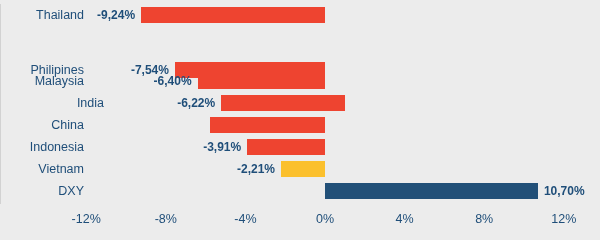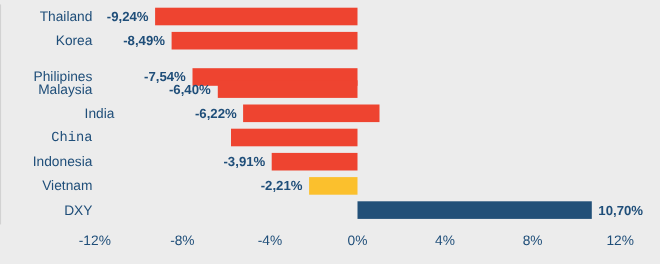--- a/index.html
+++ b/index.html
@@ -107,41 +107,36 @@
 <div id="chart-root">
 
   <div id="plot-area">
     <div class="axis-line"></div>
 
   <div class="bar-row" style="top: 4px;">
         <div class="cat-label">Thailand</div>
         <div class="bar neg" style="background: rgb(238, 68, 48); width: 183.876px; left: 141.124px;"></div>
         <div class="val-label left" style="left: 75.124px; width: 60px;">-9,24%</div>
       </div>
-      <div class="bar-row" style="top: 26px;">
-        <div class="cat-label">Korea</div>
-        <div class="bar neg" style="background: rgb(238, 68, 48); width: 168.951px; left: 156.049px;"></div>
-        <div class="val-label left" style="left: 90.049px; width: 60px;">-8,49%</div>
-      </div>
       <div class="bar-row" style="top: 59px; padding-left: 40px;">
         <div class="cat-label">Philipines</div>
         <div class="bar neg" style="background: rgb(238, 68, 48); width: 150.046px; left: 174.954px;"></div>
         <div class="val-label left" style="left: 108.954px; width: 60px;">-7,54%</div>
       </div>
       <div class="bar-row" style="top: 70px;">
         <div class="cat-label">Malaysia</div>
         <div class="bar neg" style="background: rgb(238, 68, 48); width: 127.36px; left: 197.64px;"></div>
         <div class="val-label left" style="left: 131.64px; width: 60px;">-6,40%</div>
       </div>
       <div class="bar-row" style="top: 92px; margin-left: 20px;">
         <div class="cat-label">India</div>
         <div class="bar neg" style="background: rgb(238, 68, 48); width: 123.778px; left: 201.222px;"></div>
         <div class="val-label left" style="left: 135.222px; width: 60px;">-6,22%</div>
       </div>
-      <div class="bar-row" style="top: 114px; font-family: Liberation Mono, monospace;">
+      <div class="bar-row" style="top: 114px;">
         <div class="cat-label">China</div>
         <div class="bar neg" style="background: rgb(238, 68, 48); width: 114.624px; left: 210.376px;"></div>
       </div>
       <div class="bar-row" style="top: 136px;">
         <div class="cat-label">Indonesia</div>
         <div class="bar neg" style="background: rgb(238, 68, 48); width: 77.809px; left: 247.191px;"></div>
         <div class="val-label left" style="left: 181.191px; width: 60px;">-3,91%</div>
       </div>
       <div class="bar-row" style="top: 158px;">
         <div class="cat-label">Vietnam</div>

